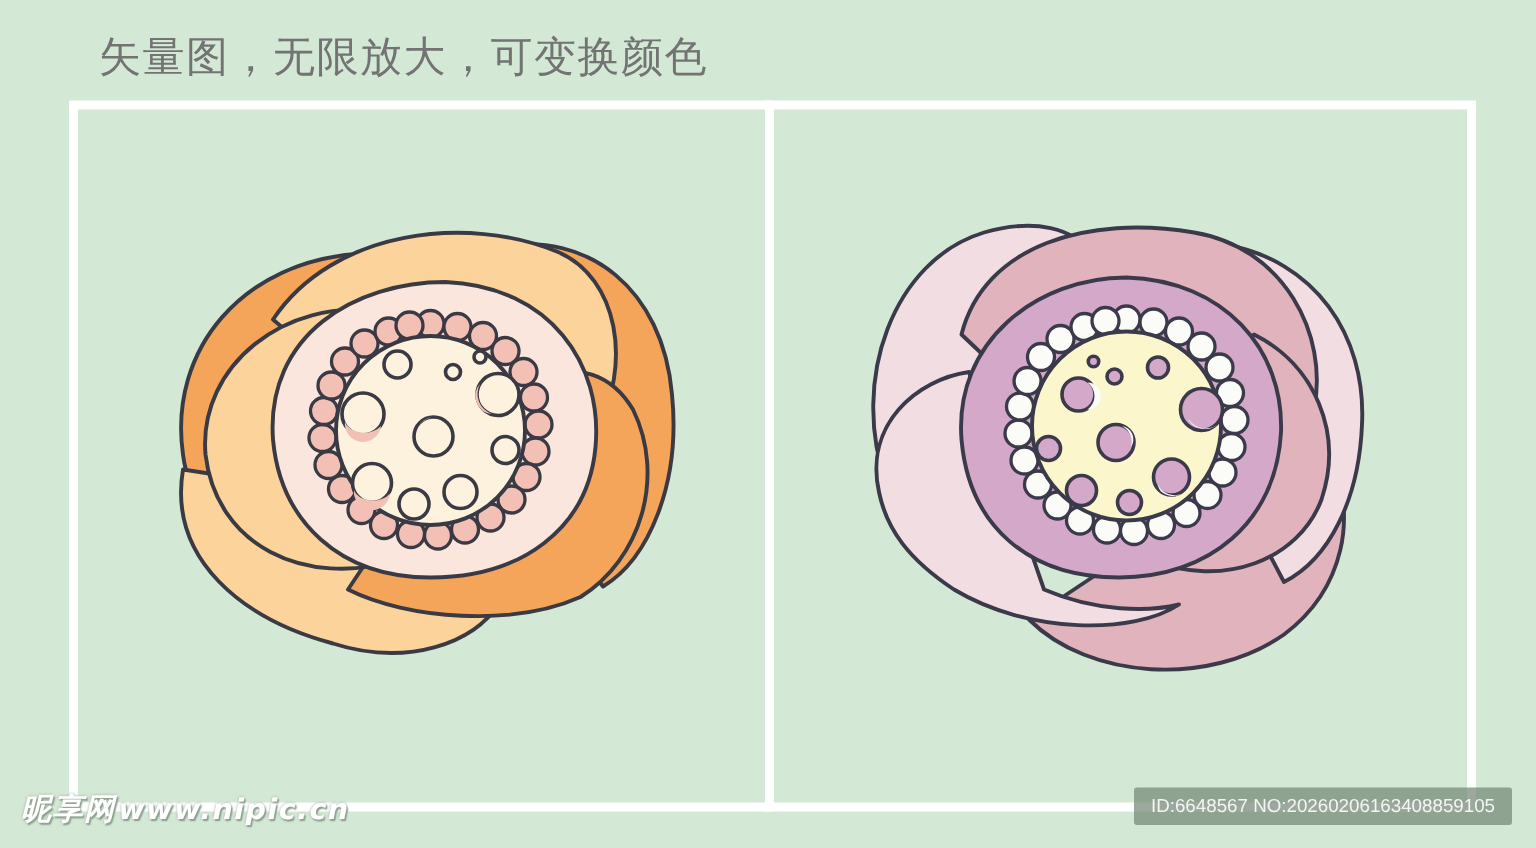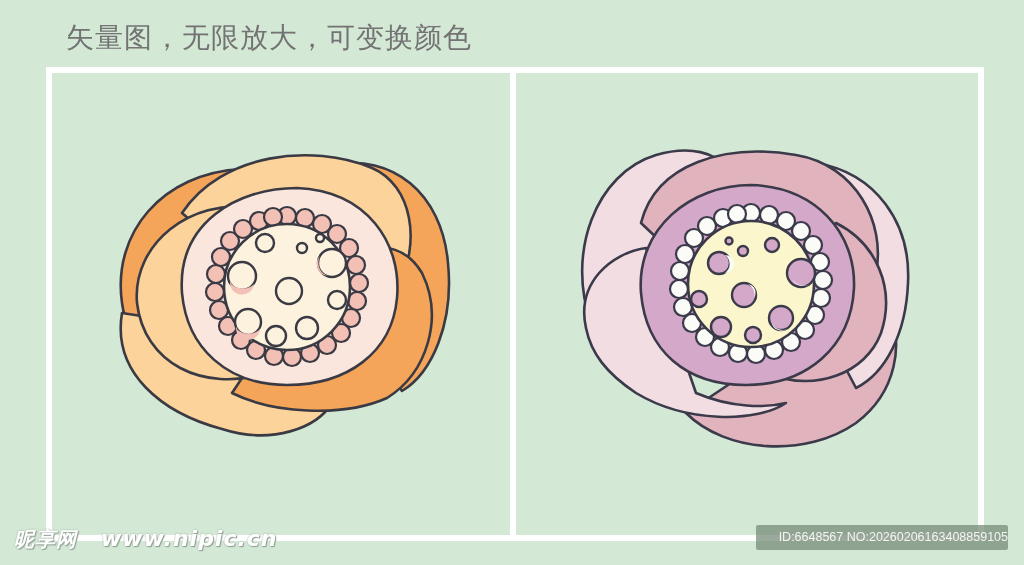--- a/index.html
+++ b/index.html
@@ -5,22 +5,22 @@
   html,body{margin:0;padding:0;}
   body{width:1024px;height:565px;background:#d4e8d6;position:relative;overflow:hidden;font-family:"DejaVu Sans","Liberation Sans",sans-serif;}
   .title{position:absolute;left:66px;top:18px;font-size:28px;color:#737373;letter-spacing:1px;line-height:40px;}
   .frame{position:absolute;left:46px;top:67px;width:926px;height:462px;border:6px solid #ffffff;}
   .divider{position:absolute;left:510px;top:67px;width:6px;height:474px;background:#ffffff;}
   .panel{position:absolute;top:73px;width:458px;height:456px;}
   .panel.left{left:52px;}
   .panel.right{left:516px;}
   .panel svg{position:absolute;left:0;top:0;}
   .wm-left{position:absolute;left:14px;top:526px;font-size:20px;font-weight:bold;font-style:italic;color:#ffffff;text-shadow:0 0 2px #9aa99c,1px 1px 1px #8a9a8c;letter-spacing:1px;}
-  .wm-left .url{font-size:22px;margin-left:24px;}
-  .wm-right{position:absolute;left:756px;top:525px;width:252px;height:25px;background:rgba(120,140,122,0.75);border-radius:2px;color:#f4f4f2;font-size:12.5px;line-height:25px;text-align:right;font-family:"Liberation Sans",sans-serif;}
+  .wm-left .url{font-size:19px;margin-left:2px;}
+  .wm-right{position:absolute;left:756px;top:525px;width:252px;height:25px;background:rgba(120,140,122,0.75);border-radius:2px;color:#f4f4f2;font-size:12.5px;line-height:25px;text-align:center;font-family:"Liberation Sans",sans-serif;}
 </style>
 </head>
 <body>
 
 <div class="title">矢量图，无限放大，可变换颜色</div>
 
 <div class="frame"></div>
 <div class="divider"></div>
 
 <div class="panel left">

